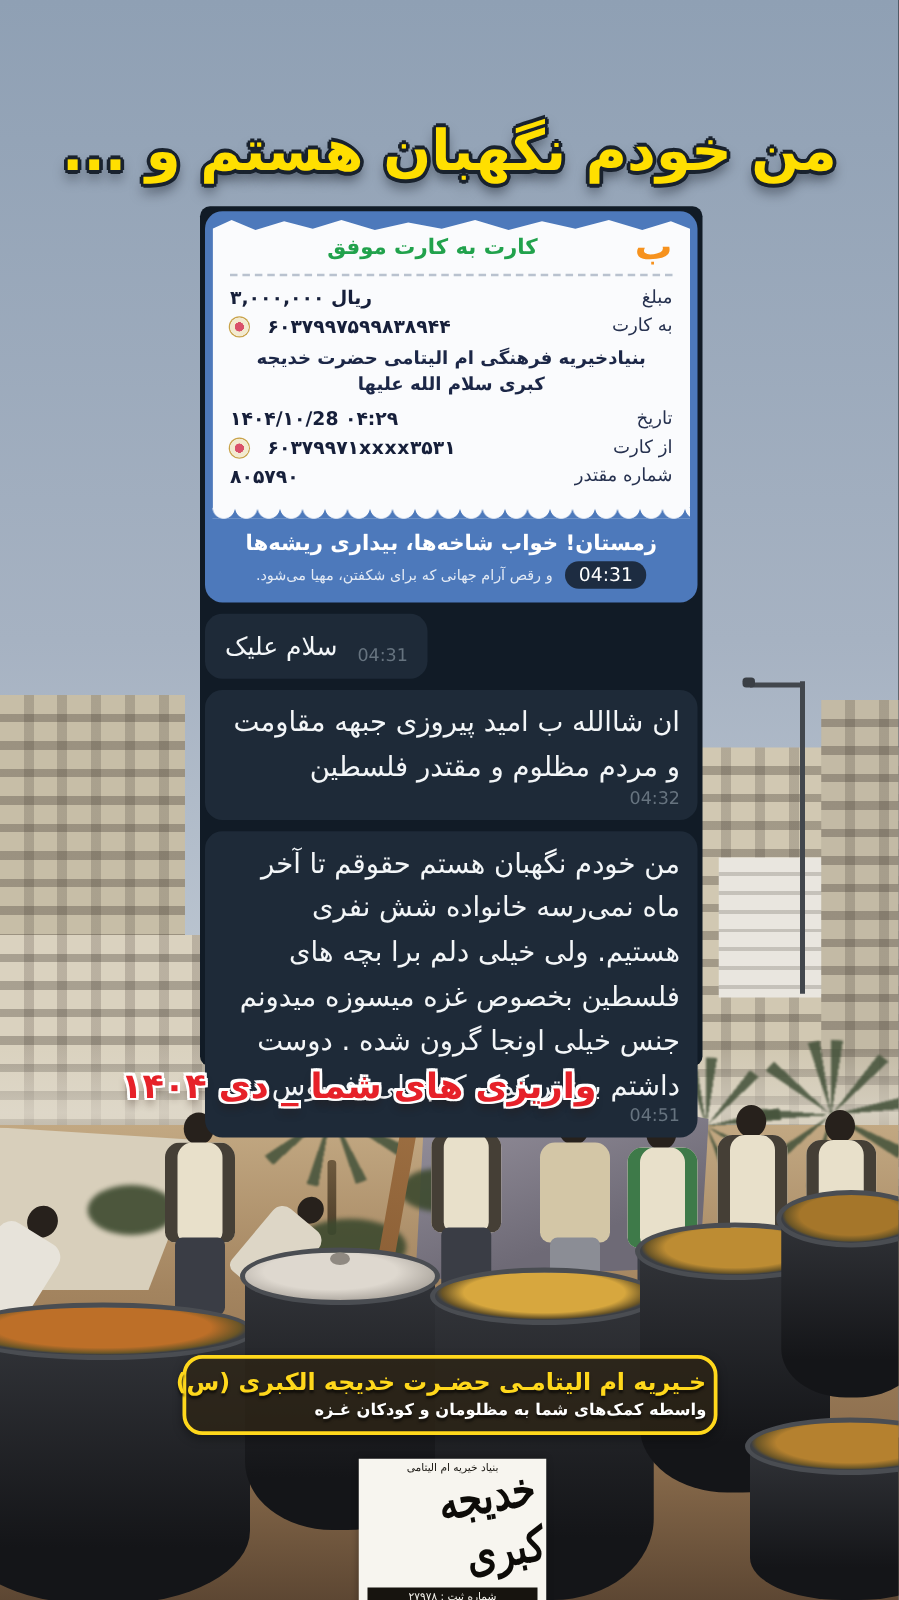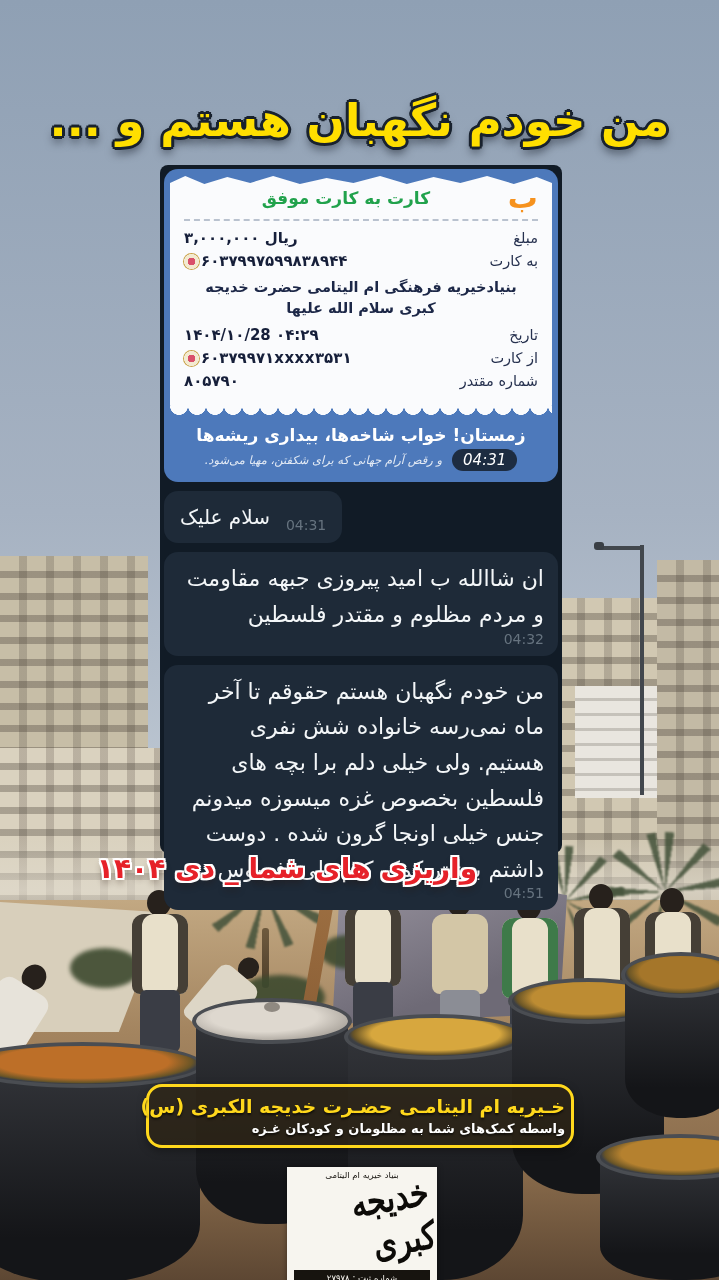--- a/index.html
+++ b/index.html
@@ -65,27 +65,27 @@
   .receipt{position:relative;background:#fafbfd;border-radius:2px;padding:8px 14px 12px;direction:rtl;color:#1d2747;
            clip-path:polygon(0 8px,4% 1px,9% 9px,15% 2px,21% 8px,27% 1px,34% 9px,41% 3px,48% 8px,55% 1px,62% 9px,69% 2px,76% 8px,83% 1px,90% 9px,96% 2px,100% 8px,100% 100%,0 100%);}
   .scallops{height:9px;margin-top:-1px;background-image:radial-gradient(circle at 50% 0,#fafbfd 68%,transparent 72%);
             background-size:18px 9px;background-repeat:repeat-x;}
   .r-head{display:flex;align-items:center;margin-bottom:6px;}
   .bank-logo{color:#f6921e;font-size:30px;font-weight:bold;line-height:30px;}
   .r-status{flex:1;text-align:center;color:#21a24c;font-size:17px;font-weight:bold;}
   .r-dash{border-top:2px dashed #b9c2cf;margin:2px 0 8px;}
   .r-row{display:flex;justify-content:space-between;align-items:center;margin:5px 0;}
   .r-label{font-size:14.5px;color:#26314f;}
-  .r-valwrap{display:flex;align-items:center;gap:2px;direction:ltr;}
+  .r-valwrap{display:flex;align-items:center;gap:15px;direction:ltr;}
   .r-val{direction:ltr;unicode-bidi:isolate;font-size:15px;font-weight:bold;color:#161f3a;letter-spacing:.5px;}
   .coin{width:15px;height:15px;border-radius:50%;background:radial-gradient(circle at 50% 50%,#d9506a 0 34%,#f3ead0 36% 70%,#c9a34a 72%);
         box-shadow:0 0 0 1px #c9a34a;}
   .r-recipient{text-align:center;font-size:14.5px;font-weight:bold;color:#1c2747;line-height:1.45;margin:7px 6px;}
   .poem1{text-align:center;font-size:17px;font-weight:bold;margin:10px 4px 4px;direction:rtl;}
-  .poem2row{display:flex;justify-content:center;align-items:center;gap:10px;direction:ltr;margin-bottom:2px;font-style:italic;}
+  .poem2row{display:flex;justify-content:center;align-items:center;gap:10px;direction:ltr;margin-bottom:2px;}
   .poem2{direction:rtl;font-size:11.5px;color:#e4ebf5;}
   .timepill{background:rgba(21,31,43,.85);color:#fff;font-size:15px;padding:2px 11px;border-radius:13px;}
   .bubble{background:#1e2a38;border-radius:14px;color:#f3f6f8;padding:9px 14px;direction:ltr;max-width:100%;box-sizing:border-box;}
   .bubble .msg{direction:rtl;unicode-bidi:plaintext;font-size:22px;line-height:1.62;display:block;text-align:right;}
   .bubble .time{color:#66737f;font-size:14px;}
   .bubble.short{display:flex;align-items:flex-end;gap:16px;align-self:flex-start;padding:10px 16px;}
   .bubble.short .msg{font-size:20px;}
   .bubble.long{display:flex;flex-direction:column;}
   .bubble.long .time{align-self:flex-end;margin-top:-2px;}
 

